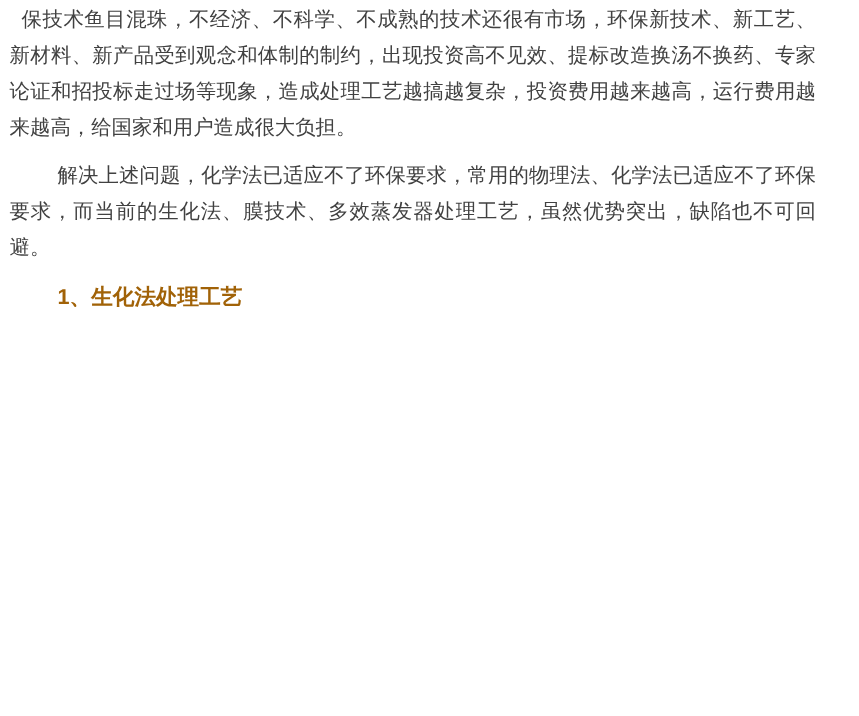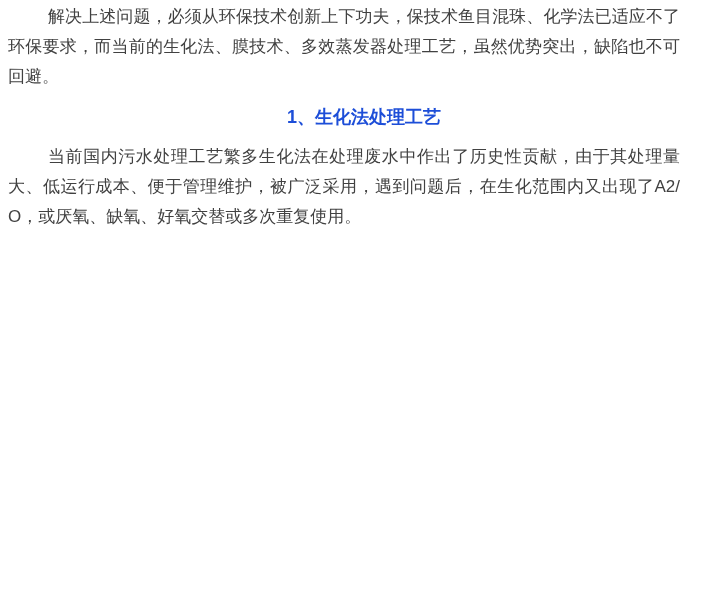--- a/index.html
+++ b/index.html
@@ -28,31 +28,30 @@
     word-break: break-all;
   }
   .doc-paragraph.continued {
     text-indent: 10px;
   }
   .doc-heading {
     margin: 0 0 10px 0;
     font-size: 18px;
     line-height: 30px;
     font-weight: 700;
-    color: #1d4ed8;
+    color: #a16207;
     text-indent: 40px;
-    text-align: center;
   }
 </style>
 </head>
 <body>
 
 <main data-name="article-body">
+  <p class="doc-paragraph continued" data-name="paragraph-intro-continued">保技术鱼目混珠，不经济、不科学、不成熟的技术还很有市场，环保新技术、新工艺、新材料、新产品受到观念和体制的制约，出现投资高不见效、提标改造换汤不换药、专家论证和招投标走过场等现象，造成处理工艺越搞越复杂，投资费用越来越高，运行费用越来越高，给国家和用户造成很大负担。</p>
 
-  <p class="doc-paragraph" data-name="paragraph-problem-statement">解决上述问题，必须从环保技术创新上下功夫，保技术鱼目混珠、化学法已适应不了环保要求，而当前的生化法、膜技术、多效蒸发器处理工艺，虽然优势突出，缺陷也不可回避。</p>
+  <p class="doc-paragraph" data-name="paragraph-problem-statement">解决上述问题，化学法已适应不了环保要求，常用的物理法、化学法已适应不了环保要求，而当前的生化法、膜技术、多效蒸发器处理工艺，虽然优势突出，缺陷也不可回避。</p>
 
   <h3 class="doc-heading" data-name="section-heading-biochemical-process">1、生化法处理工艺</h3>
 
-  <p class="doc-paragraph" data-name="paragraph-biochemical-history">当前国内污水处理工艺繁多生化法在处理废水中作出了历史性贡献，由于其处理量大、低运行成本、便于管理维护，被广泛采用，遇到问题后，在生化范围内又出现了A2/O，或厌氧、缺氧、好氧交替或多次重复使用。</p>
 
 
 
 </main>
 
 </body></html>

